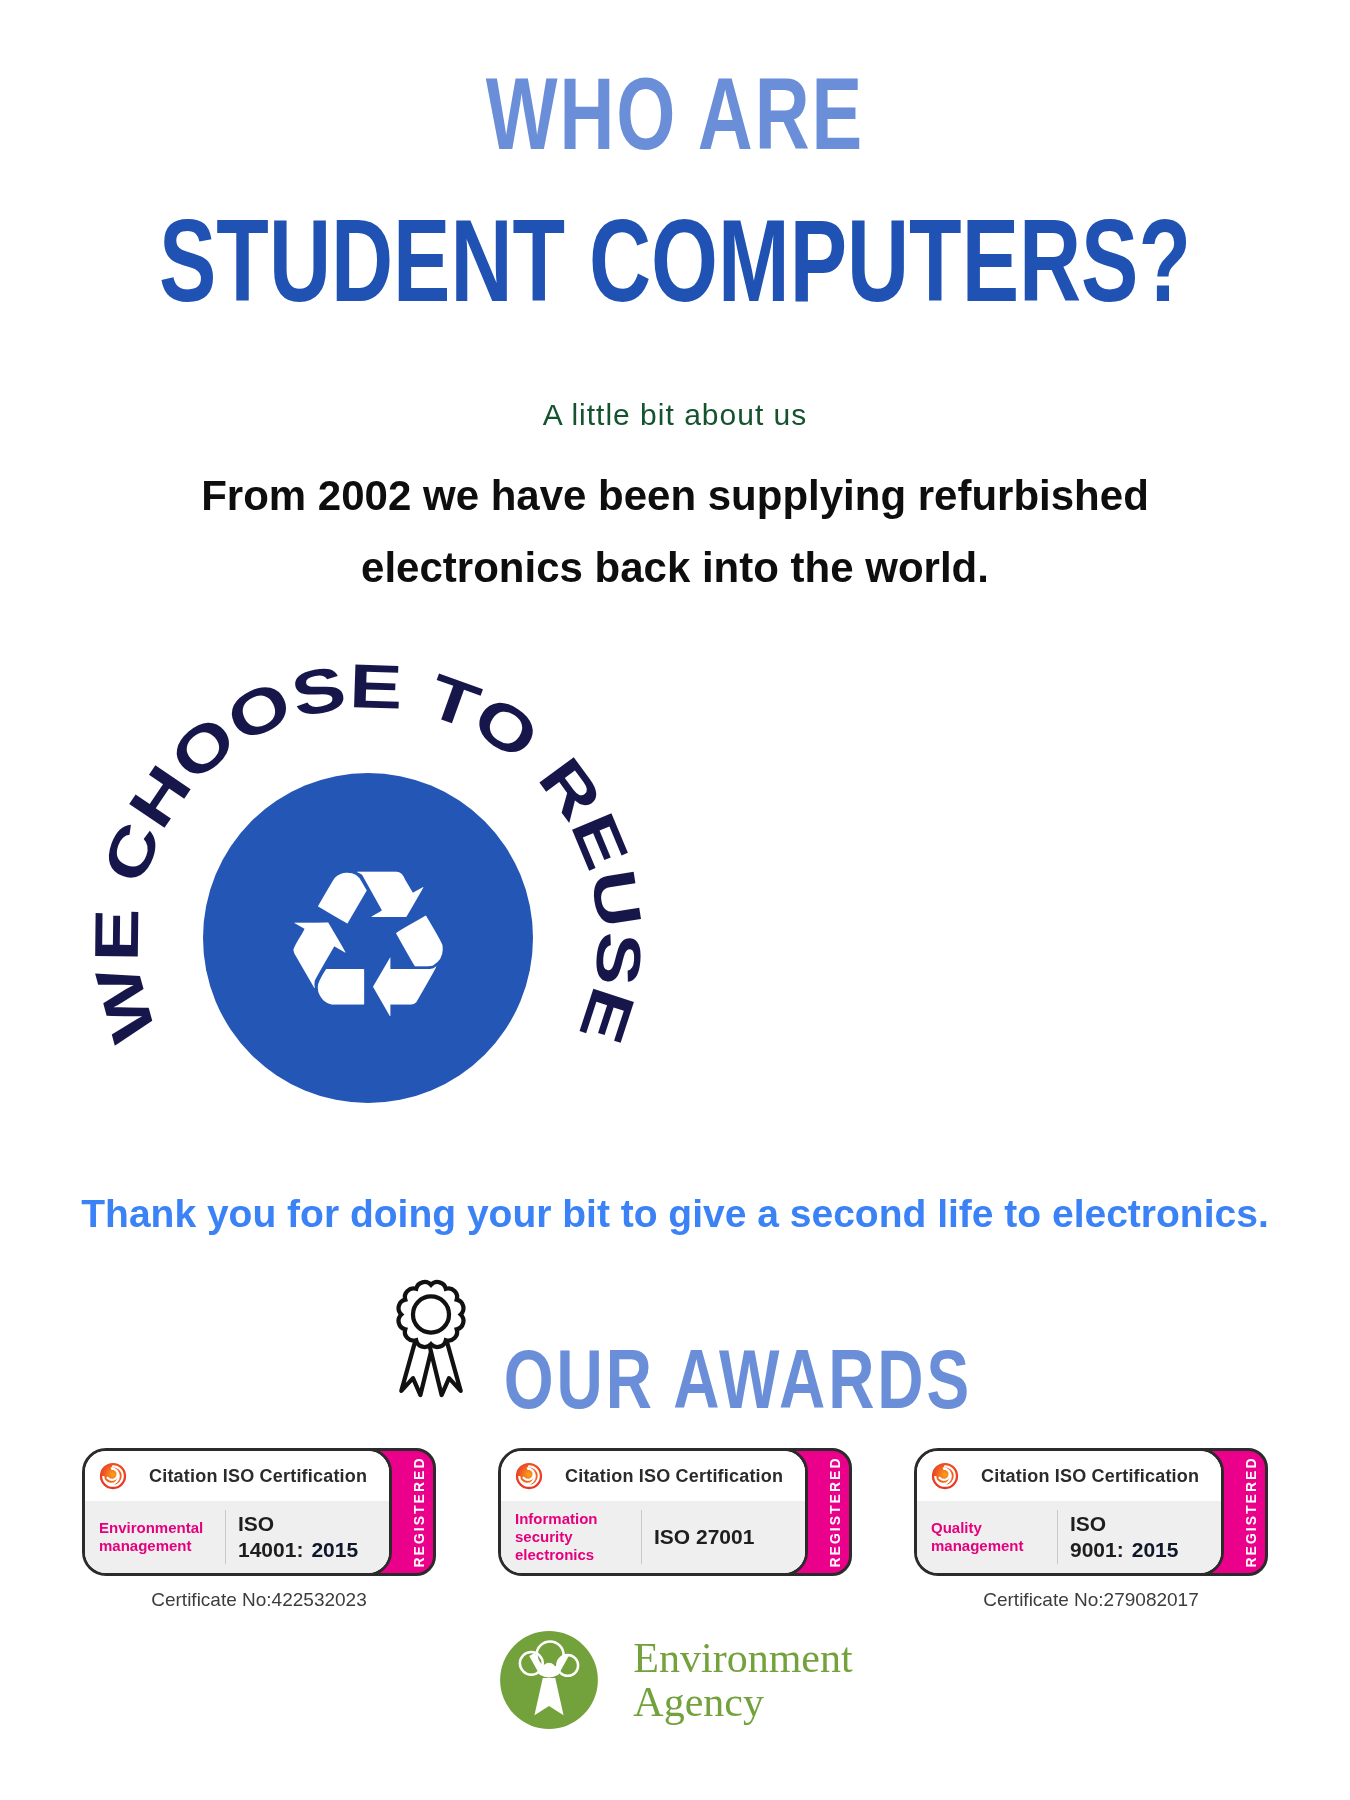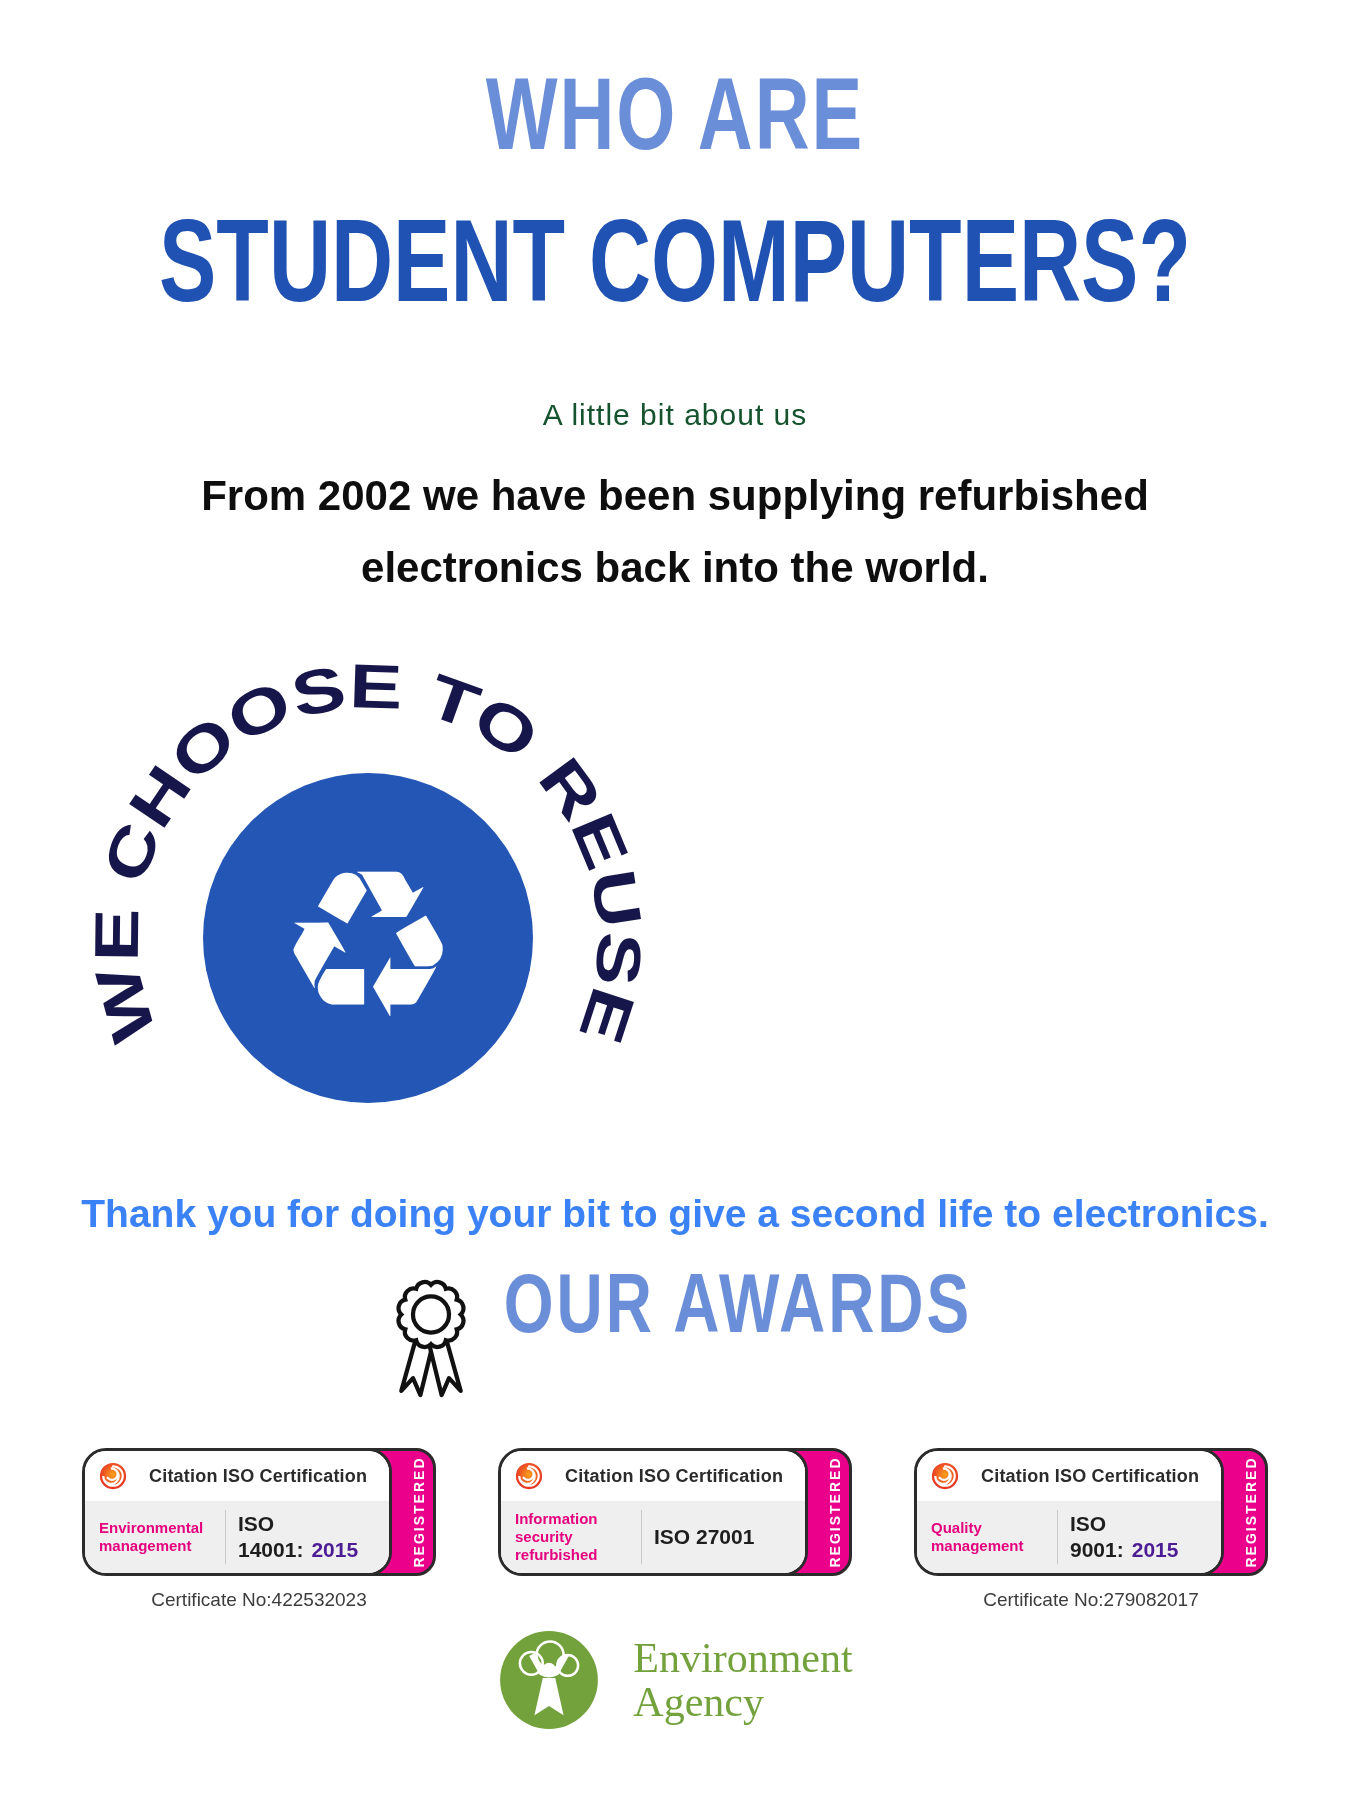--- a/index.html
+++ b/index.html
@@ -29,42 +29,42 @@
       -webkit-text-stroke:2.5px #5B82D8; letter-spacing:4px; margin-bottom:30px; }
   .one-million { font-size:94px; font-weight:bold; color:#1F52B2; letter-spacing:2px; margin-bottom:34px; }
   .one-million span { transform:scaleY(1.15); }
   .outline-dark { font-size:56px; font-weight:bold; color:#ffffff;
       -webkit-text-stroke:2.5px #1F52B2; letter-spacing:6px; }
 
   #thanks { position:absolute; top:1192px; left:0; font-size:39px; font-weight:bold; color:#3b82f6; }
 
   
   #awards-row { position:absolute; top:1266px; left:0; width:100%;
-      display:flex; justify-content:center; align-items:flex-start; gap:20px; }
+      display:flex; justify-content:center; align-items:flex-end; gap:20px; }
   .awards-h { font-size:64px; font-weight:bold; color:#6B8ED8; letter-spacing:3px; }
 
   
   #badges { position:absolute; top:1448px; left:0; width:100%;
       display:flex; justify-content:center; align-items:flex-start; gap:62px; }
   .badge-wrap { width:354px; }
   .badge-area { position:relative; width:354px; height:128px; }
   .reg-tab { position:absolute; top:0; right:0; width:120px; height:128px;
       background:#EB008C; border-radius:20px; border:3px solid #2B2B2B; }
   .reg-tab span { position:absolute; right:6px; top:50%;
       transform:translateY(-50%) rotate(180deg); writing-mode:vertical-rl;
       color:#fff; font-weight:bold; font-size:14px; letter-spacing:2px; }
   .badge-card { position:absolute; left:0; top:0; width:310px; height:128px;
       background:#fff; border:3px solid #2B2B2B; border-radius:24px; overflow:hidden; z-index:1; }
   .badge-top { height:50px; background:#fff; display:flex; align-items:center; gap:21px; padding:0 0 0 13px; }
   .brand { font-size:18px; font-weight:bold; color:#2B2B2B; letter-spacing:0.2px; }
   .badge-bottom { height:72px; background:#EFEFEF; display:flex; align-items:center; padding:0 10px 0 14px; }
   .cat { width:120px; color:#E5007E; font-weight:bold; font-size:15px; line-height:1.18; }
   .vdiv { width:1px; height:54px; background:#C9C9C9; margin:0 12px 0 6px; }
   .iso { font-size:21px; font-weight:bold; color:#1E1E1E; line-height:1.25; }
-  .iso .year { color:#4c1d95; margin-left:8px; }
+  .iso .year { color:#0f172a; margin-left:8px; }
   .cert-no { margin-top:13px; text-align:center; font-size:19px; color:#3C3C3C; }
 
   
   #footer { position:absolute; top:1628px; left:0; width:100%;
       display:flex; justify-content:center; align-items:center; gap:32px; }
   .agency-name { font-family:"Liberation Serif", serif; color:#73A13C;
       font-size:42px; line-height:1.05; }
 </style>
 </head>
 <body>
@@ -160,21 +160,21 @@
         </div>
         <div class="badge-card">
           <div class="badge-top">
             <svg width="30" height="30" viewBox="0 0 24 24">
               <circle cx="12" cy="12" r="10.5" fill="url(#swirl-grad)"></circle>
               <path d="M12 4.2 A7.8 7.8 0 1 1 4.2 12 A6.2 6.2 0 1 0 10.4 5.9 A4.6 4.6 0 1 1 7.6 13.4" fill="none" stroke="#fff" stroke-width="1.7" stroke-linecap="round"></path>
             </svg>
             <span class="brand">Citation ISO Certification</span>
           </div>
           <div class="badge-bottom">
-            <div class="cat">Information security refurbished</div>
+            <div class="cat">Information security electronics</div>
             <div class="vdiv"></div>
             <div class="iso">ISO 27001</div>
           </div>
         </div>
       </div>
     </div>
 
     <div class="badge-wrap">
       <div class="badge-area">
         <div class="reg-tab">

